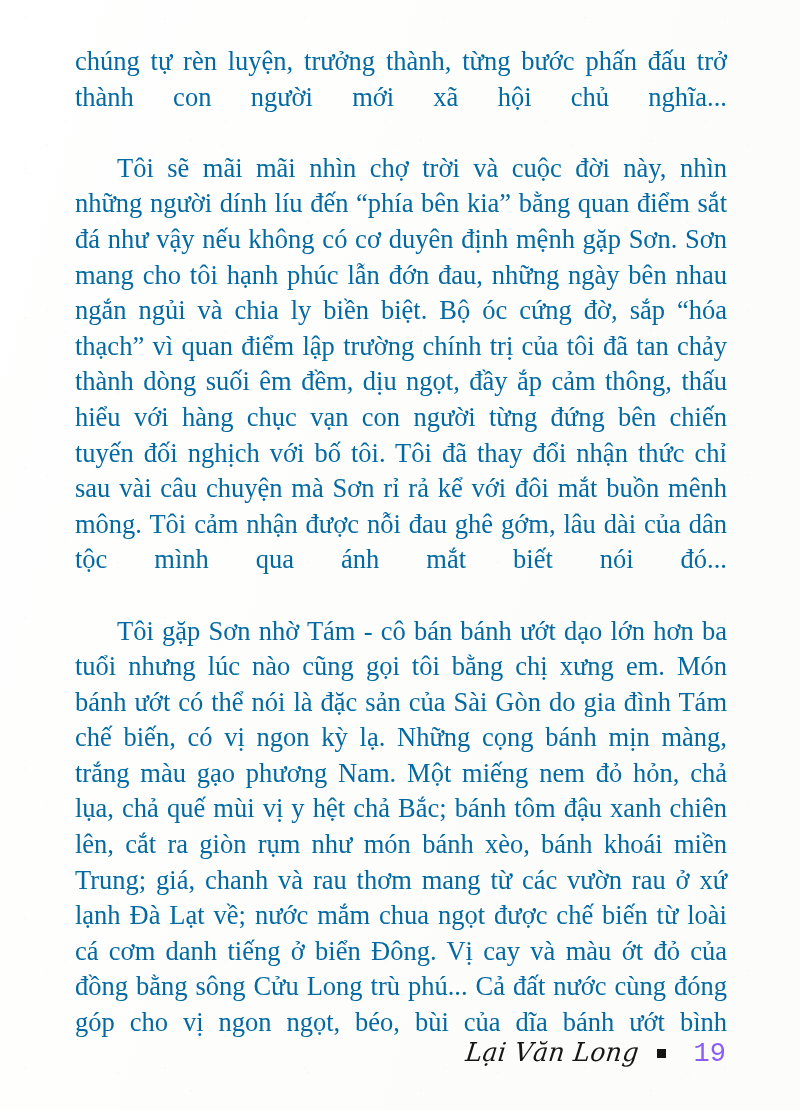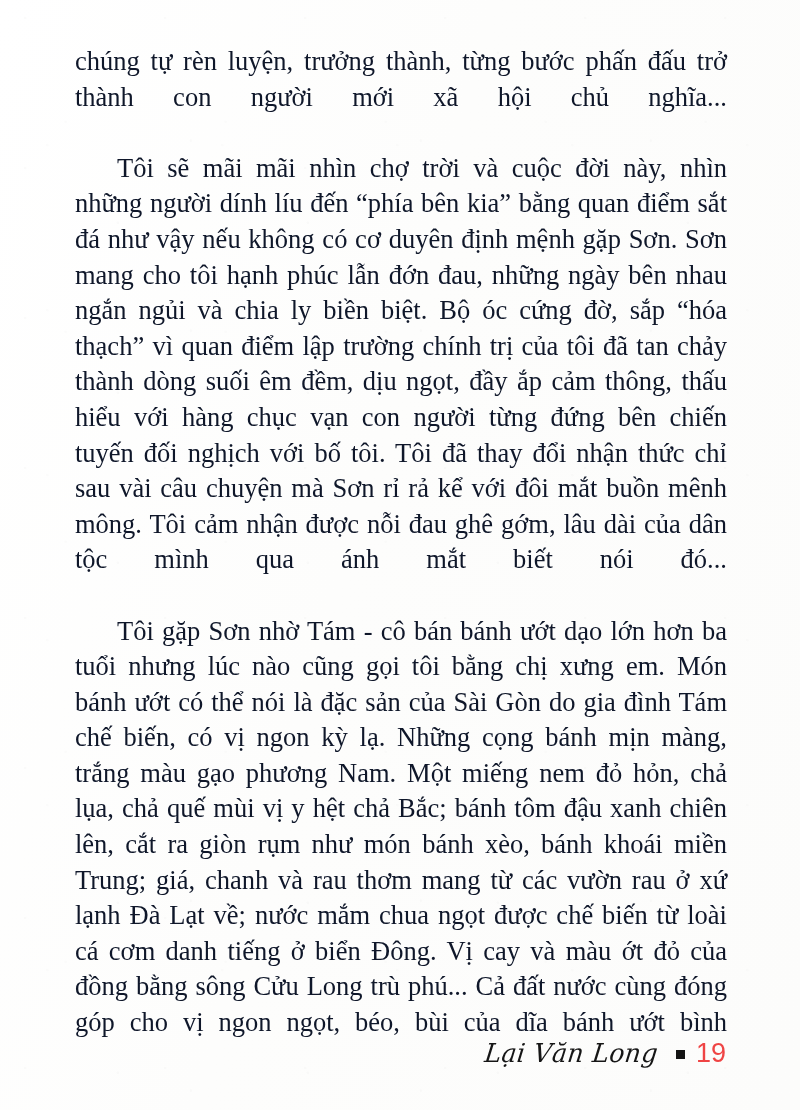--- a/index.html
+++ b/index.html
@@ -33,21 +33,21 @@
     position: absolute;
     left: 75px;
     top: 44px;
     width: 652px;
   }
   p.body-par {
     margin: 0;
     font-family: "Liberation Serif", "DejaVu Serif", serif;
     font-size: 26.5px;
     line-height: 35.6px;
-    color: #0f172a;
+    color: #0369a1;
     text-align: justify;
     text-indent: 42px;
     word-spacing: 0.5px;
     -webkit-font-smoothing: antialiased;
   }
   p.body-par.no-indent {
     text-indent: 0;
   }
   p.body-par + p.body-par {
     margin-top: 0;
@@ -81,23 +81,24 @@
   .footer-square {
     display: inline-block;
     width: 9px;
     height: 9px;
     background: #141414;
     margin: 0 11px 0 20px;
     position: relative;
     top: -3px;
   }
   .page-number {
-    font-family: Liberation Sans, sans-serif;
+    font-family: Liberation Mono, monospace;
     font-size: 27px;
-    color: #ef4444;
+    color: #8b5cf6;
+    margin-left: 17px;
   }
 </style>
 </head>
 <body>
 
 <div class="page">
 
   <div class="paper-texture"></div>
 
   <div class="text-column">

